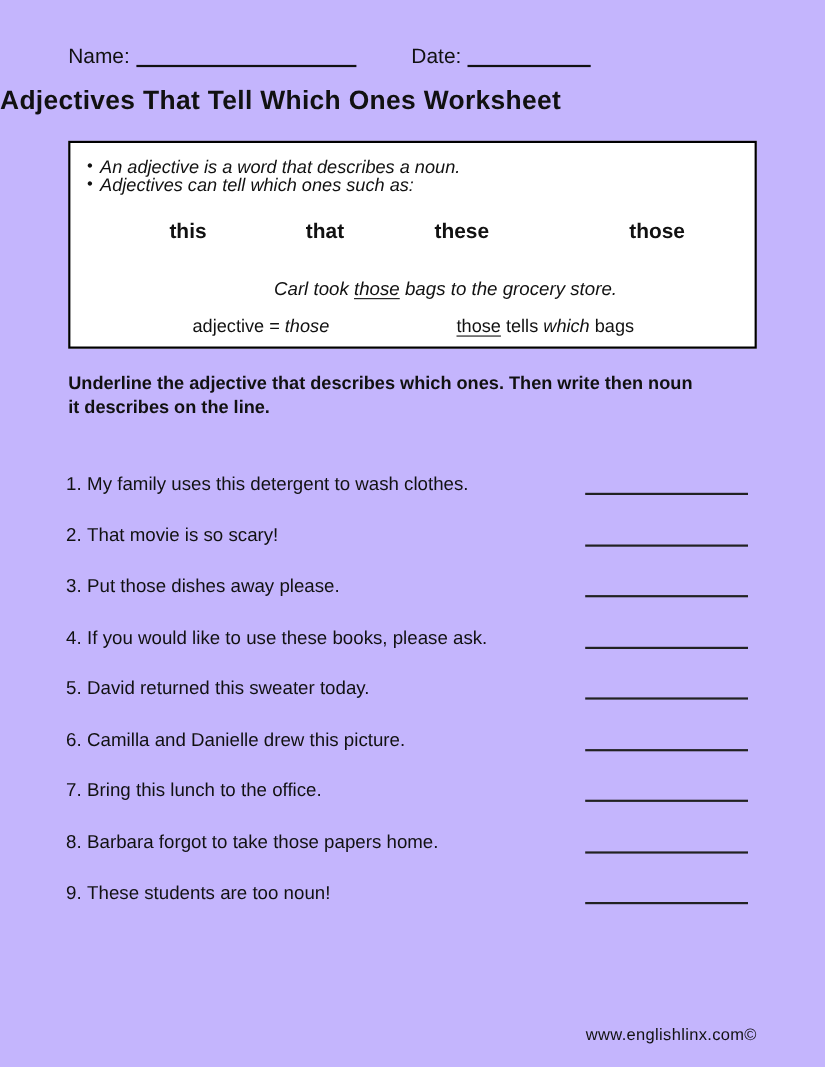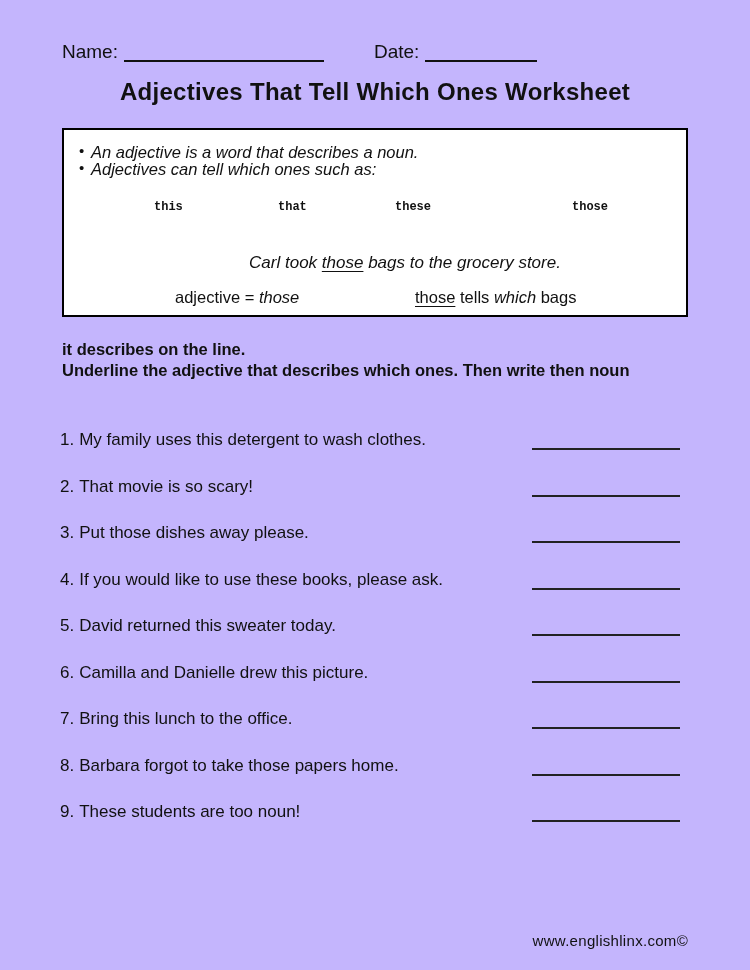--- a/index.html
+++ b/index.html
@@ -23,38 +23,37 @@
     display:inline-block;
     border-bottom:2px solid #111;
     vertical-align:-4px;
   }
   .name-blank { width:200px; margin-left:6px; }
   .date-label { margin-left:50px; }
   .date-blank { width:112px; margin-left:6px; }
   
   .title {
     position:absolute; top:78px; left:0; width:100%;
-    text-align:center;
     font-size:24px; font-weight:bold;
     letter-spacing:0.3px;
   }
   
   .info-box {
     position:absolute; left:62px; top:128px;
     width:626px; height:189px;
     border:2.5px solid #000;
     background:#fff;
   }
   .bullet-row { position:absolute; left:0; font-size:16.5px; line-height:20px; white-space:nowrap; }
   .bullet-row.b1 { top:12px; }
   .bullet-row.b2 { top:29px; }
   .bullet-dot { position:absolute; left:15px; top:-1px; font-size:15px; }
   .bullet-text { position:absolute; left:27px; display:inline-block; width:560px;font-style:italic; }
   .words-row { position:absolute; top:70px; left:0; width:100%; height:22px; }
-  .words-row .word { position:absolute; font-weight:bold; font-size:12px;font-family:Liberation Mono, monospace; }
+  .words-row .word { position:absolute; font-weight:bold; font-size:19px; }
   .words-row .word:nth-child(1) { left:90px; }
   .words-row .word:nth-child(2) { left:214px; }
   .words-row .word:nth-child(3) { left:331px; }
   .words-row .word:nth-child(4) { left:508px; }
   .example-sentence {
     position:absolute; top:123px; left:0; width:100%;
     padding-left:60px;
     text-align:center;
     font-style:italic; font-size:17px;
     white-space:nowrap;
@@ -116,22 +115,22 @@
       <span class="word">those</span>
     </div>
     <div class="example-sentence"><span>Carl took </span><span class="u">those</span><span> bags to the grocery store.</span></div>
     <div class="analysis-row">
       <span class="analysis-left"><span>adjective = </span><span class="it">those</span></span>
       <span class="analysis-right"><span class="u">those</span><span> tells </span><span class="it">which</span><span> bags</span></span>
     </div>
   </div>
 
   <div class="instructions">
+    <div>Underline the adjective that describes which ones. Then write then noun</div>
     <div>it describes on the line.</div>
-    <div>Underline the adjective that describes which ones. Then write then noun</div>
   </div>
 
   <div class="questions">
     <div class="q-row">
       <span class="q-sentence"><span class="q-number">1.</span><span>My family uses this detergent to wash clothes.</span></span>
       <span class="q-blank"></span>
     </div>
     <div class="q-row">
       <span class="q-sentence"><span class="q-number">2.</span><span>That movie is so scary!</span></span>
       <span class="q-blank"></span>

